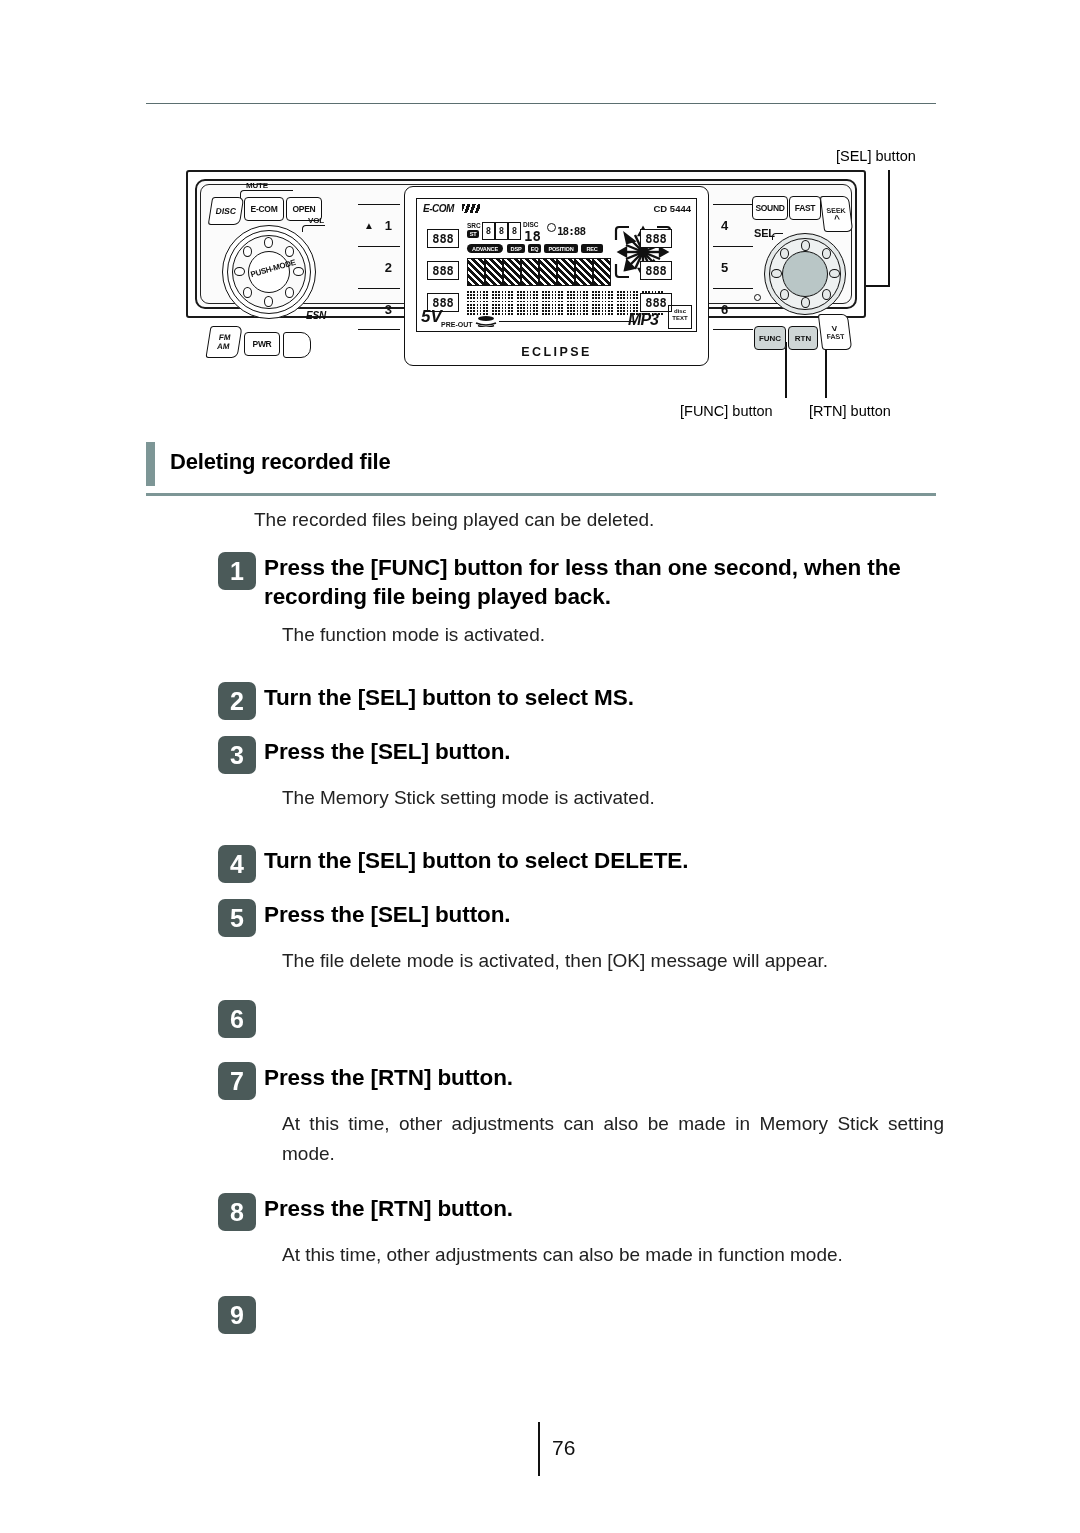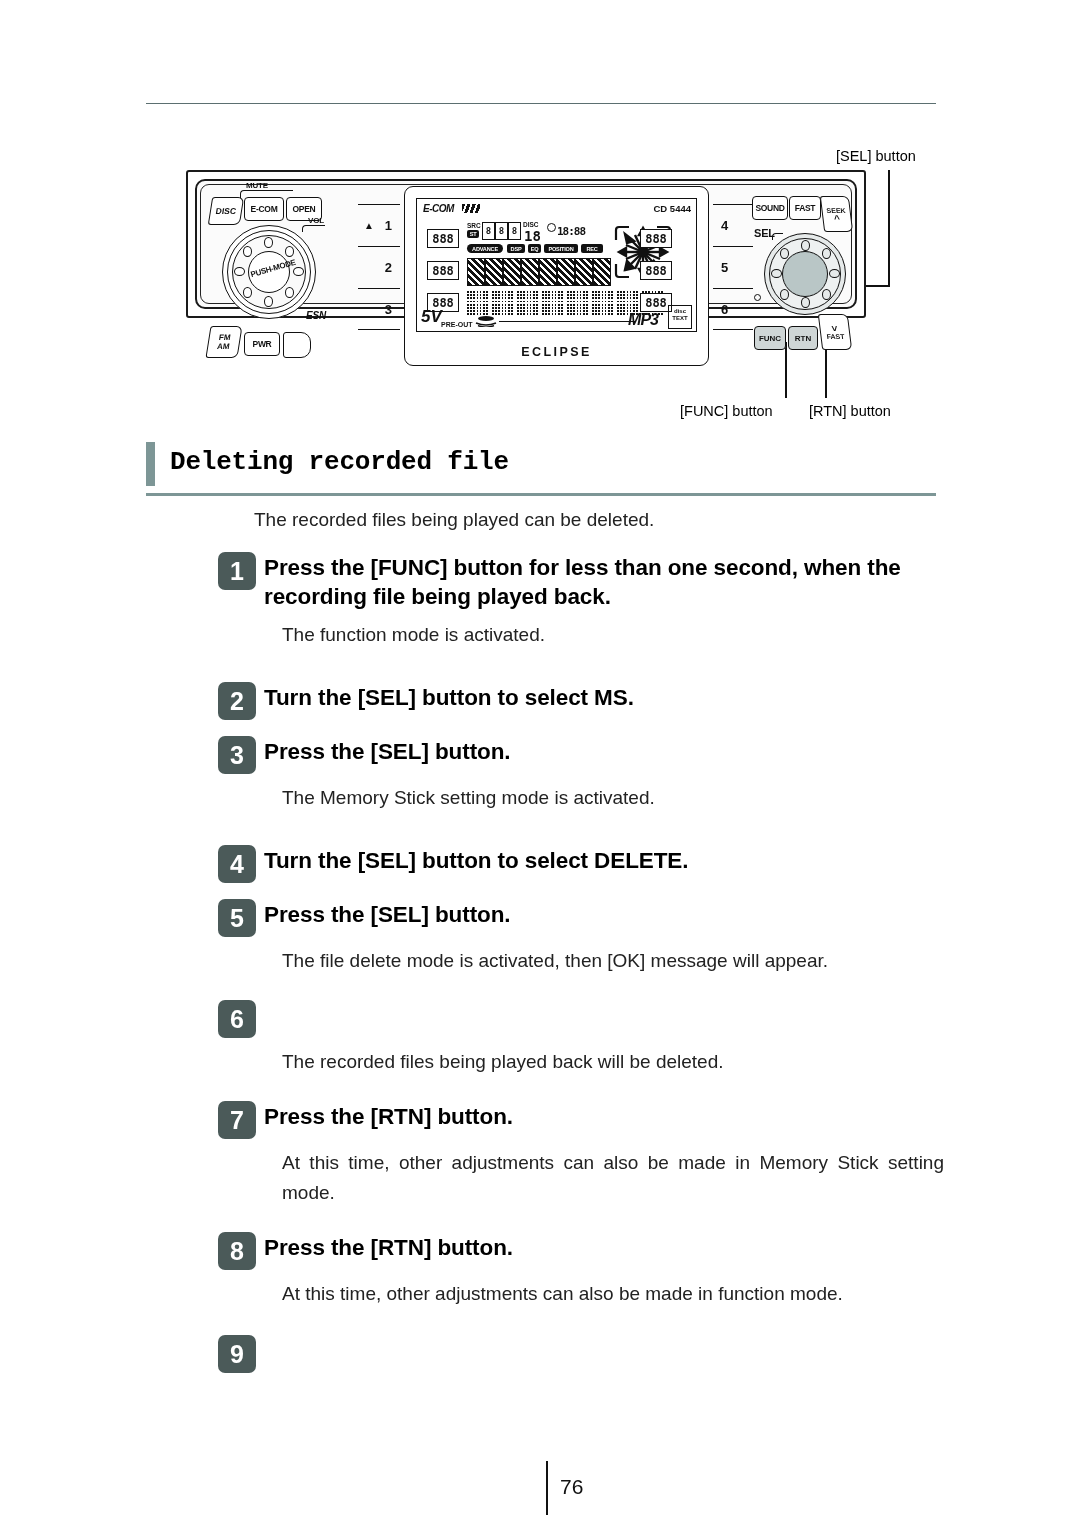--- a/index.html
+++ b/index.html
@@ -272,26 +272,25 @@
   }
   #title-accent {
     position: absolute;
     left: 0; top: 2px;
     width: 9px; height: 44px;
     background: #7d9696;
   }
   #section-title {
     position: absolute;
     left: 24px; top: 0px;
-    font-size: 26px;
+    font-size: 22px;
     font-weight: bold;
     color: #000;
     letter-spacing: -0.2px;
     line-height: 44px;
-    font-family: Liberation Mono, monospace;
   }
   #title-rule {
     position: absolute;
     left: 0; bottom: 0;
     width: 790px; height: 3px;
     background: #7d9696;
   }
 
   
   #intro {
@@ -349,24 +348,23 @@
     color: #222;
     text-align: justify;
     max-width: 662px;
   }
   .step-desc.nojust { text-align: left; }
 
   
   #footer {
     position: absolute;
     left: 0;
-    top: 1461px;
+    top: 1422px;
     width: 985px;
     height: 60px;
-    margin-left: 8px;
   }
   #footer-rule {
     position: absolute;
     left: 538px;
     top: 0;
     width: 1.6px;
     height: 54px;
     background: #111;
   }
   #page-number {
@@ -635,21 +633,20 @@
       <div class="step-badge">5</div>
       <div class="step-title">Press the [SEL] button.</div>
     </div>
     <div class="step-desc">The file delete mode is activated, then [OK] message will appear.</div>
   </div>
 
   <div class="step" style="margin-top:24px;">
     <div class="step-head">
       <div class="step-badge">6</div>
     </div>
-    <div class="step-desc nojust">The recorded files being played back will be deleted.</div>
   </div>
 
   <div class="step" style="margin-top:24px;">
     <div class="step-head">
       <div class="step-badge">7</div>
       <div class="step-title">Press the [RTN] button.</div>
     </div>
     <div class="step-desc">At this time, other adjustments can also be made in Memory Stick setting mode.</div>
   </div>
 

